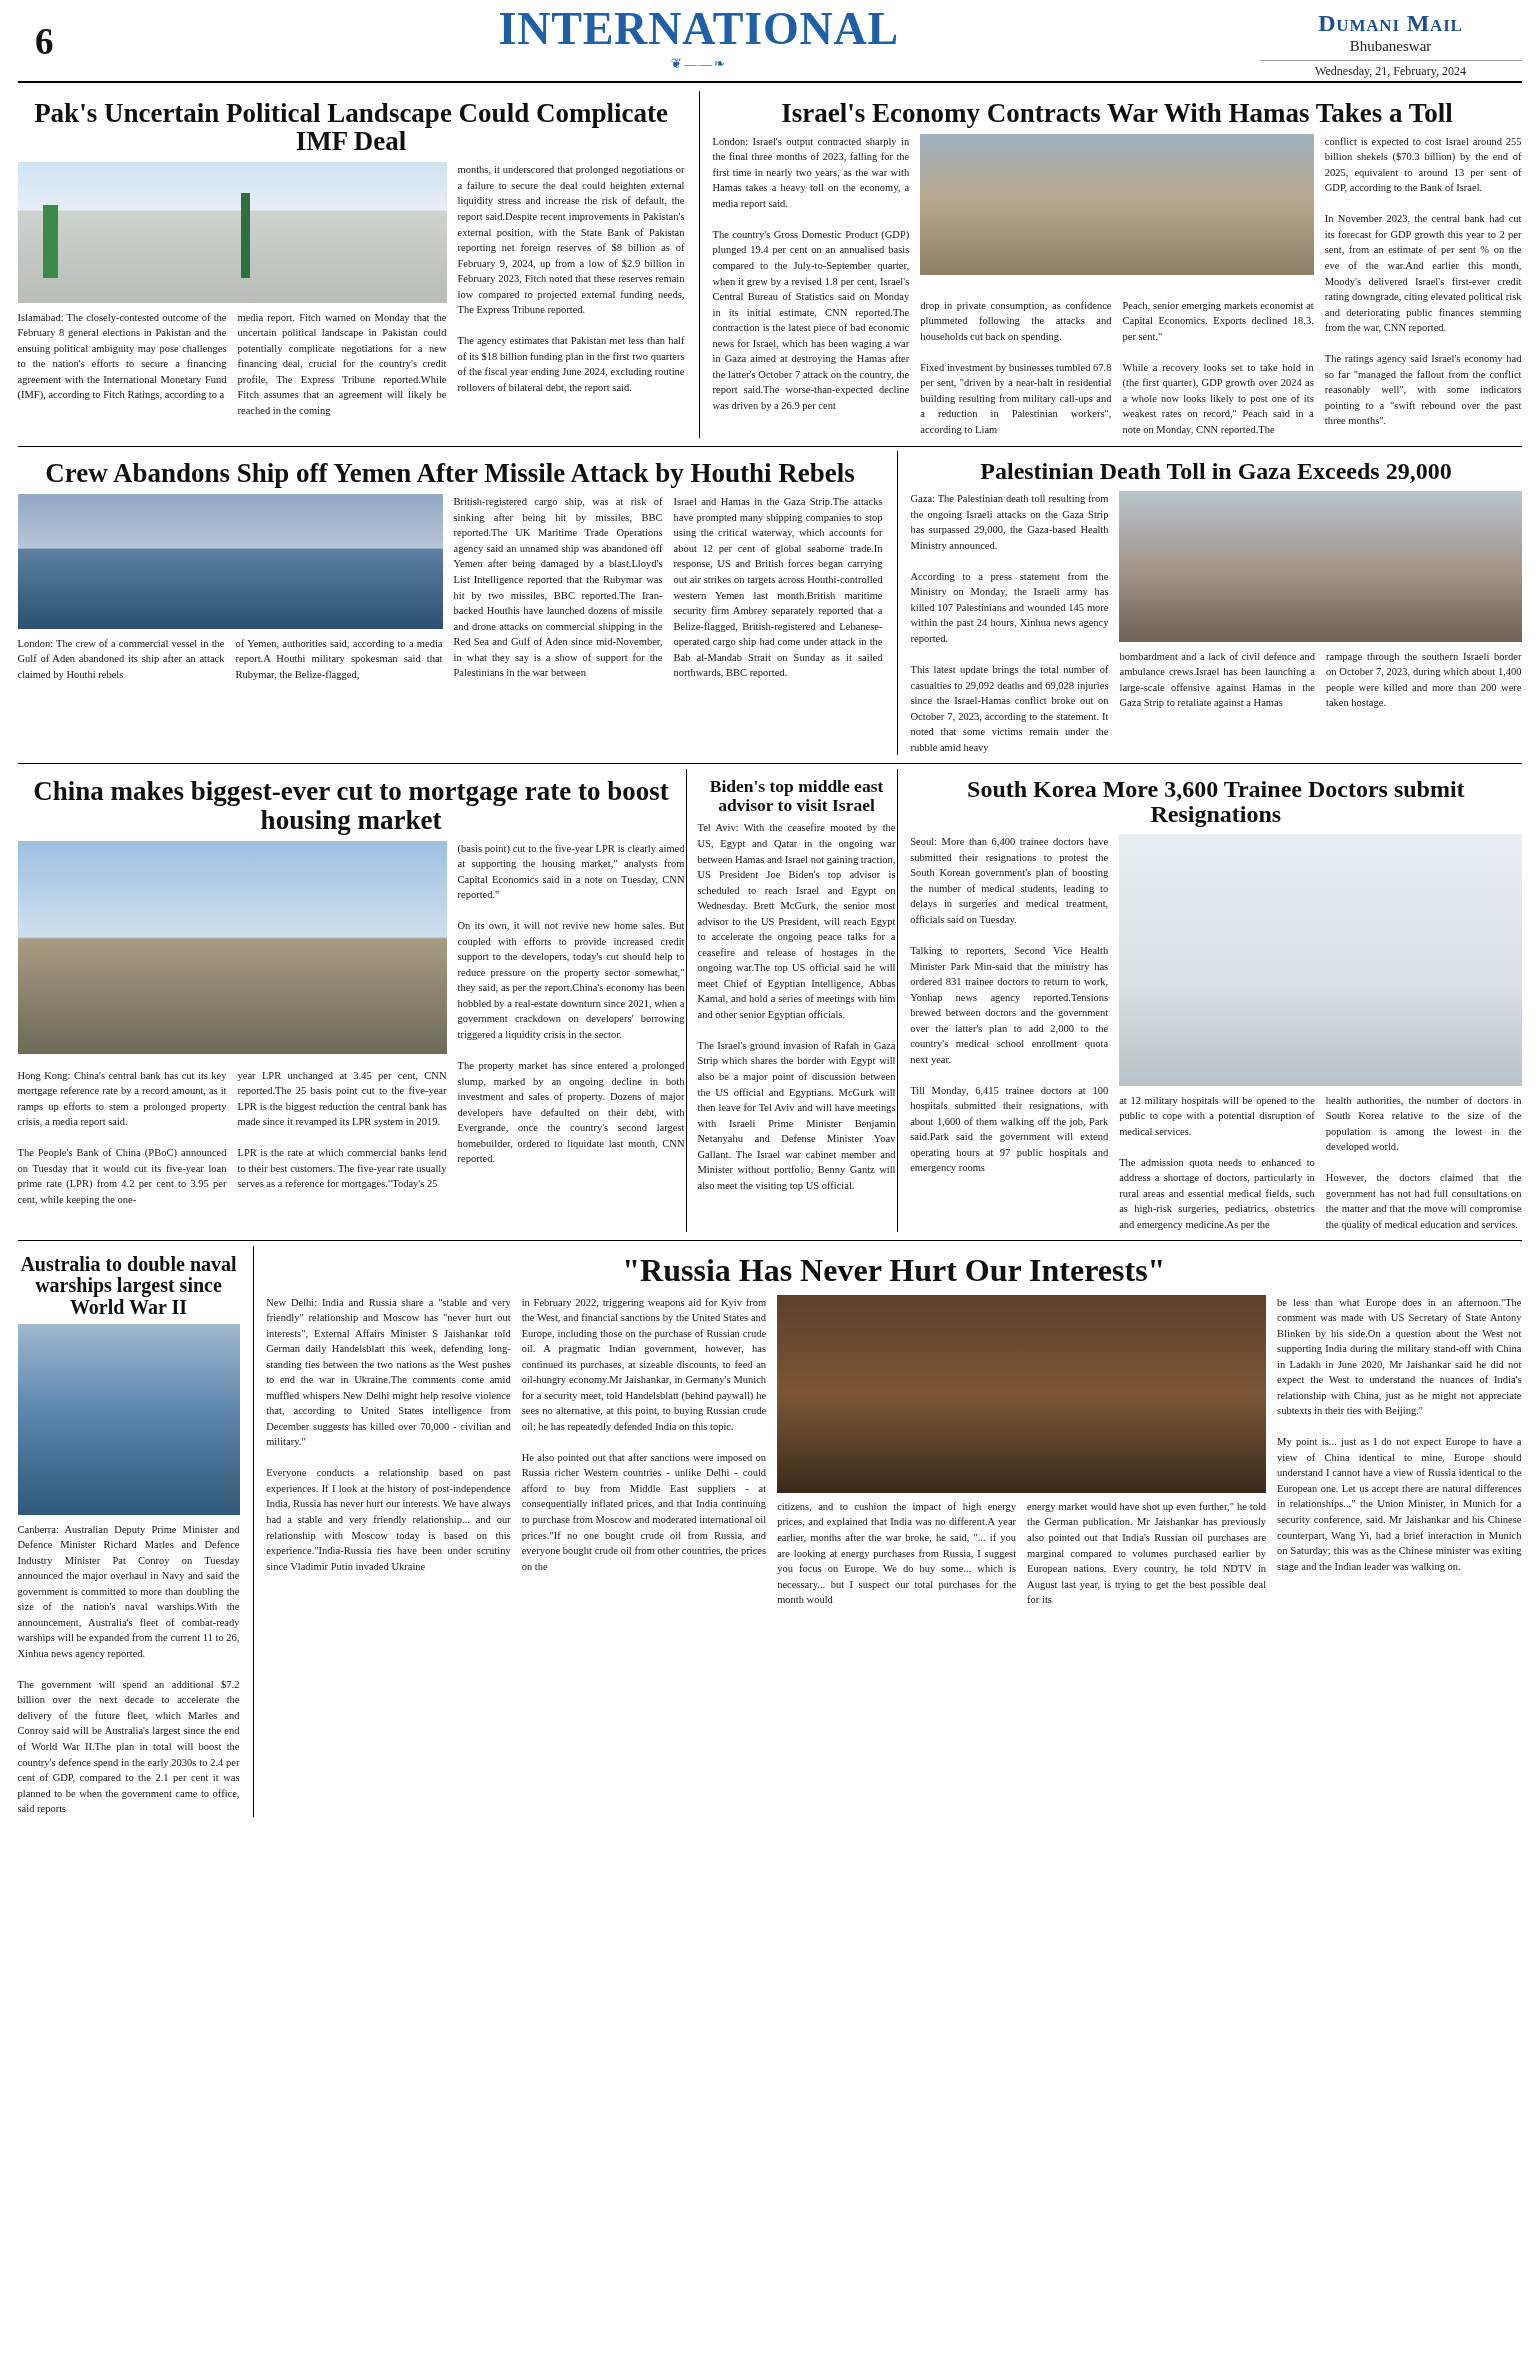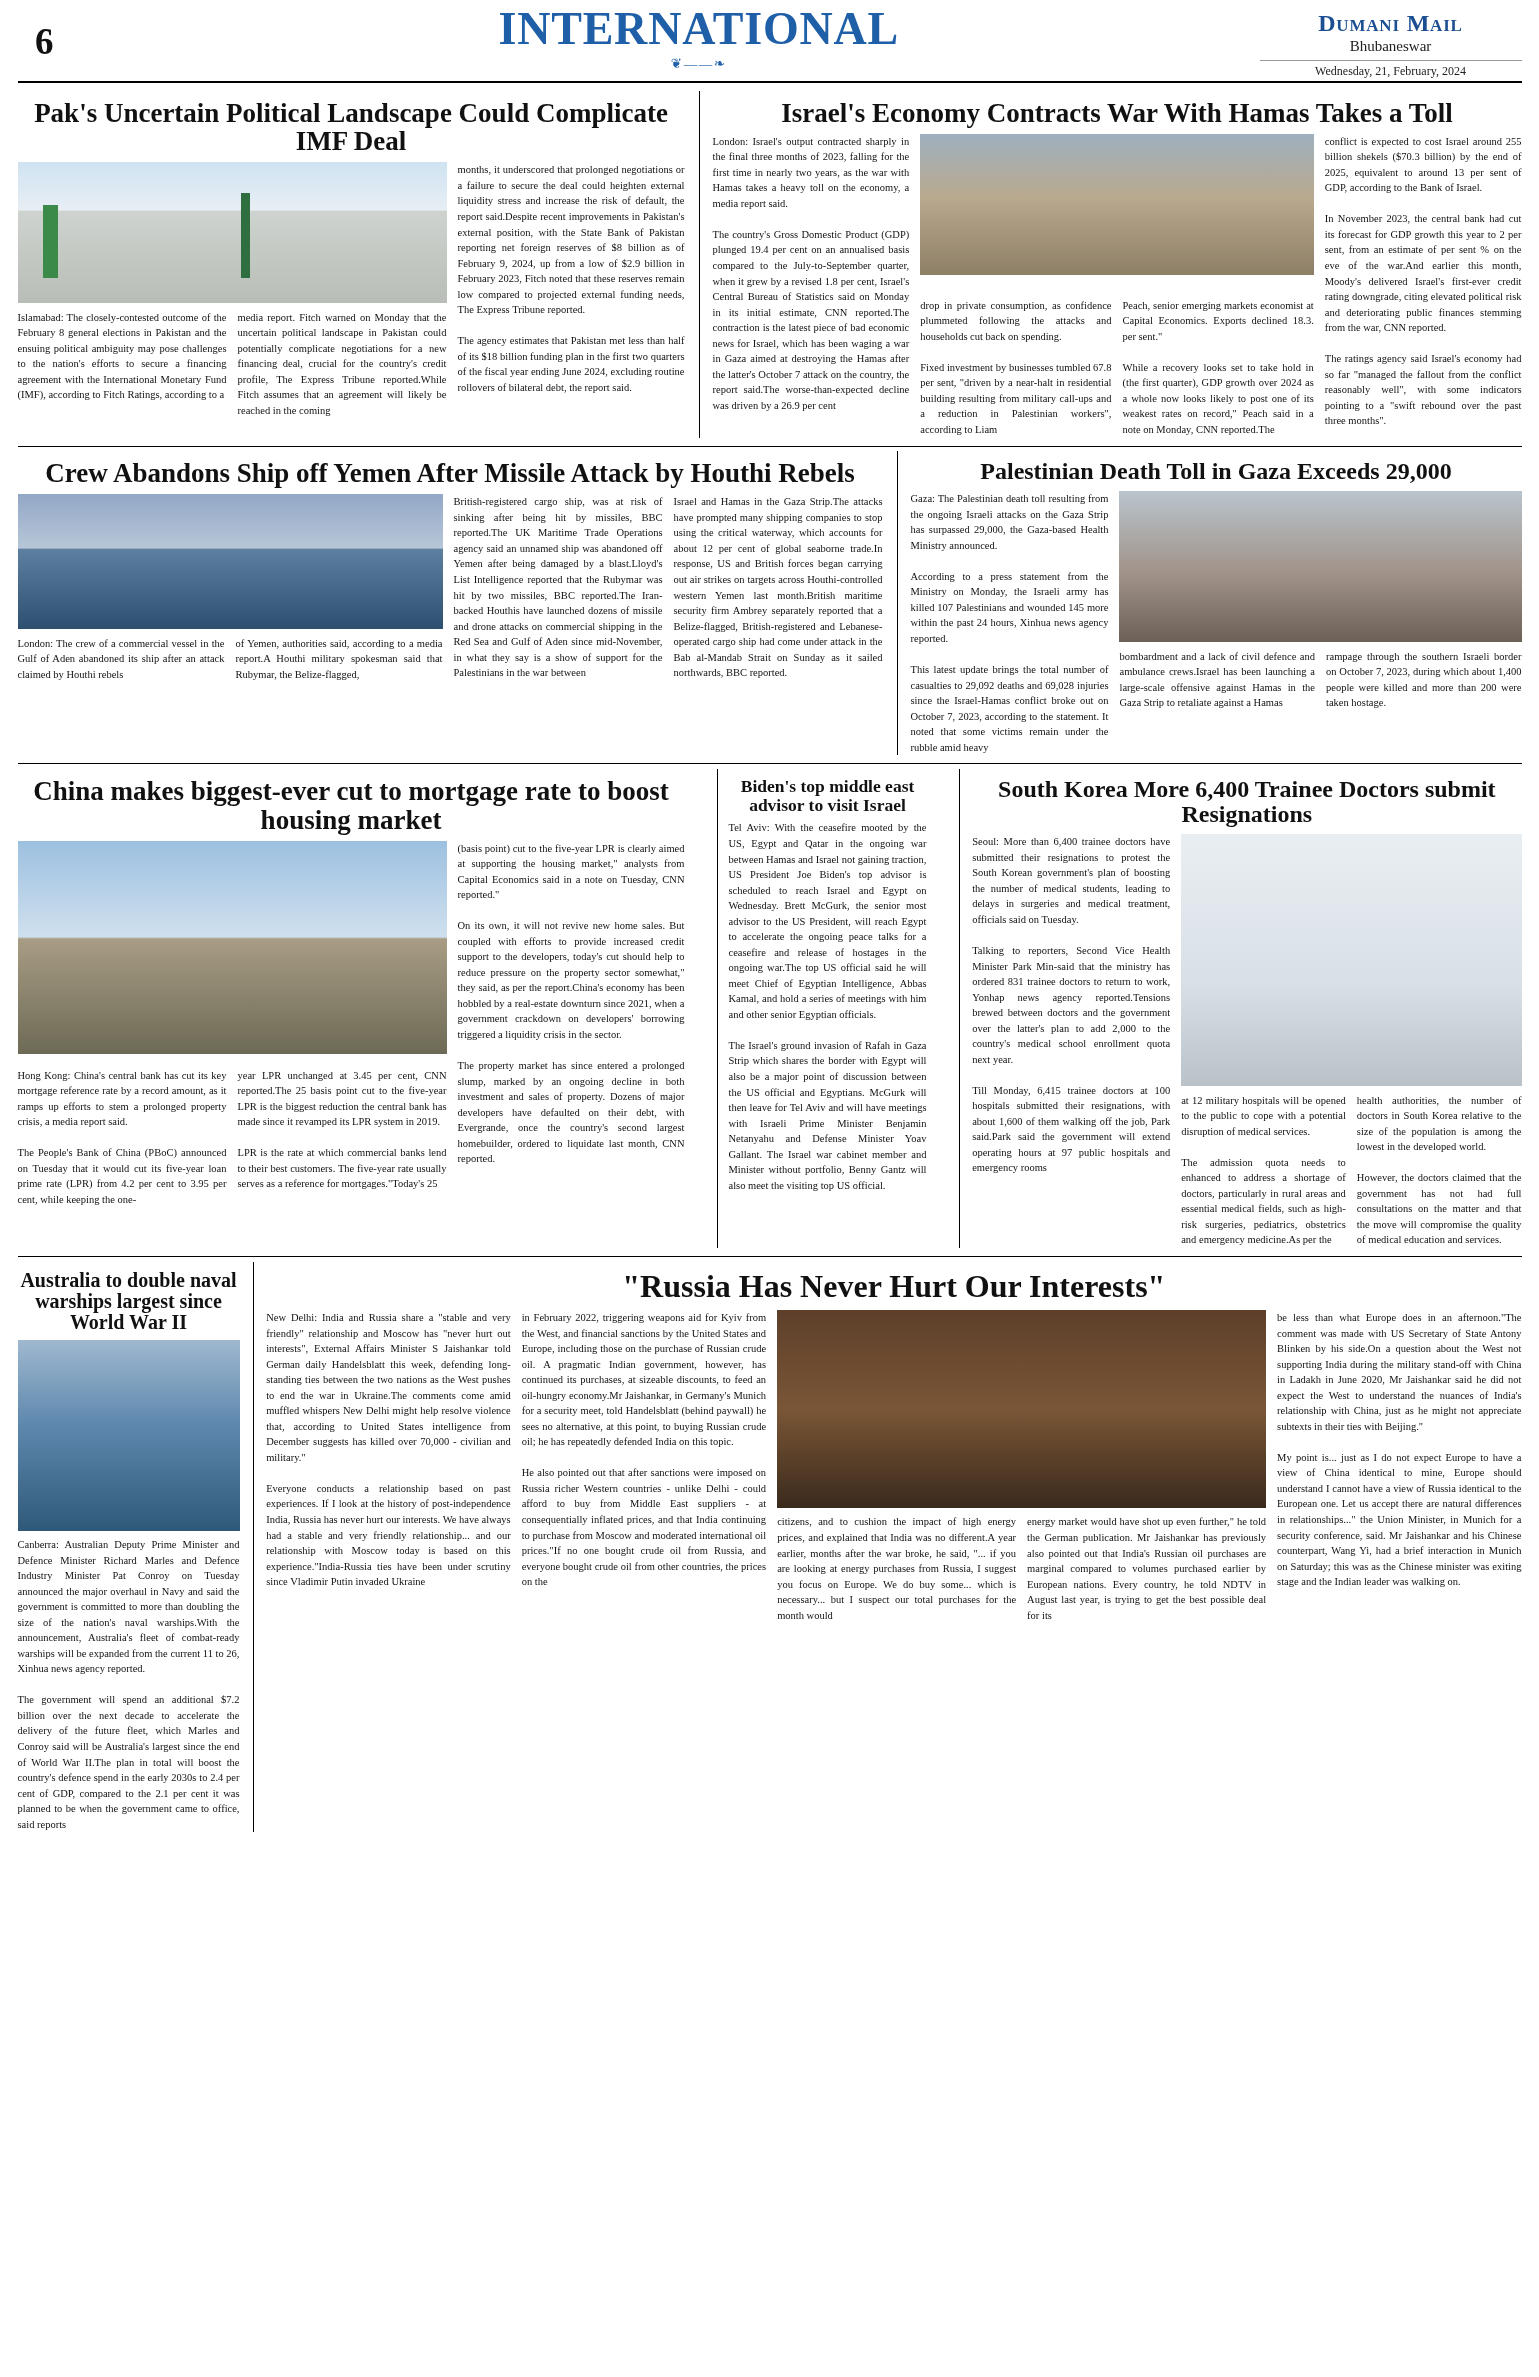--- a/index.html
+++ b/index.html
@@ -148,21 +148,21 @@
             <div class="col body-text">bombardment and a lack of civil defence and ambulance crews.Israel has been launching a large-scale offensive against Hamas in the Gaza Strip to retaliate against a Hamas</div>
             <div class="col body-text">rampage through the southern Israeli border on October 7, 2023, during which about 1,400 people were killed and more than 200 were taken hostage.</div>
           </div>
         </div>
       </div>
     </div>
   </div>
 
   <div class="rule"></div>
 
-  <div class="sec" style="display:flex;gap:32px;margin-top:4.8px;">
+  <div class="sec" style="display:flex;gap:1px;margin-top:4.8px;">
 
     <div style="width:667px;">
       <h2 class="head h-lg">China makes biggest-ever cut to mortgage rate to boost housing market</h2>
       <div class="cols">
         <div class="col" style="flex:0 0 429px;">
           <div class="imgbox">
             <span class="ph ph-bank"></span>
           </div>
           <div class="cols" style="margin-top:14px;">
             <div class="col body-text" style="white-space:pre-line;">Hong Kong: China's central bank has cut its key mortgage reference rate by a record amount, as it ramps up efforts to stem a prolonged property crisis, a media report said.
@@ -182,21 +182,21 @@
     </div>
 
     <div style="width:198px;border-left:0.8px solid #000;padding-left:11px;">
       <h2 class="head h-xs">Biden's top middle east advisor to visit Israel</h2>
       <div class="body-text" style="white-space:pre-line;">Tel Aviv: With the ceasefire mooted by the US, Egypt and Qatar in the ongoing war between Hamas and Israel not gaining traction, US President Joe Biden's top advisor is scheduled to reach Israel and Egypt on Wednesday. Brett McGurk, the senior most advisor to the US President, will reach Egypt to accelerate the ongoing peace talks for a ceasefire and release of hostages in the ongoing war.The top US official said he will meet Chief of Egyptian Intelligence, Abbas Kamal, and hold a series of meetings with him and other senior Egyptian officials.
 
 The Israel's ground invasion of Rafah in Gaza Strip which shares the border with Egypt will also be a major point of discussion between the US official and Egyptians. McGurk will then leave for Tel Aviv and will have meetings with Israeli Prime Minister Benjamin Netanyahu and Defense Minister Yoav Gallant. The Israel war cabinet member and Minister without portfolio, Benny Gantz will also meet the visiting top US official.</div>
     </div>
 
     <div style="flex:1;border-left:0.8px solid #000;padding-left:12.7px;">
-      <h2 class="head h-md">South Korea More 6,400 Trainee Doctors submit Resignations</h2>
+      <h2 class="head h-md">South Korea More 3,600 Trainee Doctors submit Resignations</h2>
       <div class="cols">
         <div class="col body-text" style="white-space:pre-line;flex:0 0 198px;">Seoul: More than 6,400 trainee doctors have submitted their resignations to protest the South Korean government's plan of boosting the number of medical students, leading to delays in surgeries and medical treatment, officials said on Tuesday.
 
 Talking to reporters, Second Vice Health Minister Park Min-said that the ministry has ordered 831 trainee doctors to return to work, Yonhap news agency reported.Tensions brewed between doctors and the government over the latter's plan to add 2,000 to the country's medical school enrollment quota next year.
 
 Till Monday, 6,415 trainee doctors at 100 hospitals submitted their resignations, with about 1,600 of them walking off the job, Park said.Park said the government will extend operating hours at 97 public hospitals and emergency rooms</div>
         <div class="col" style="flex:1;">
           <div class="imgbox">
             <span class="ph ph-doctors"></span>
           </div>

